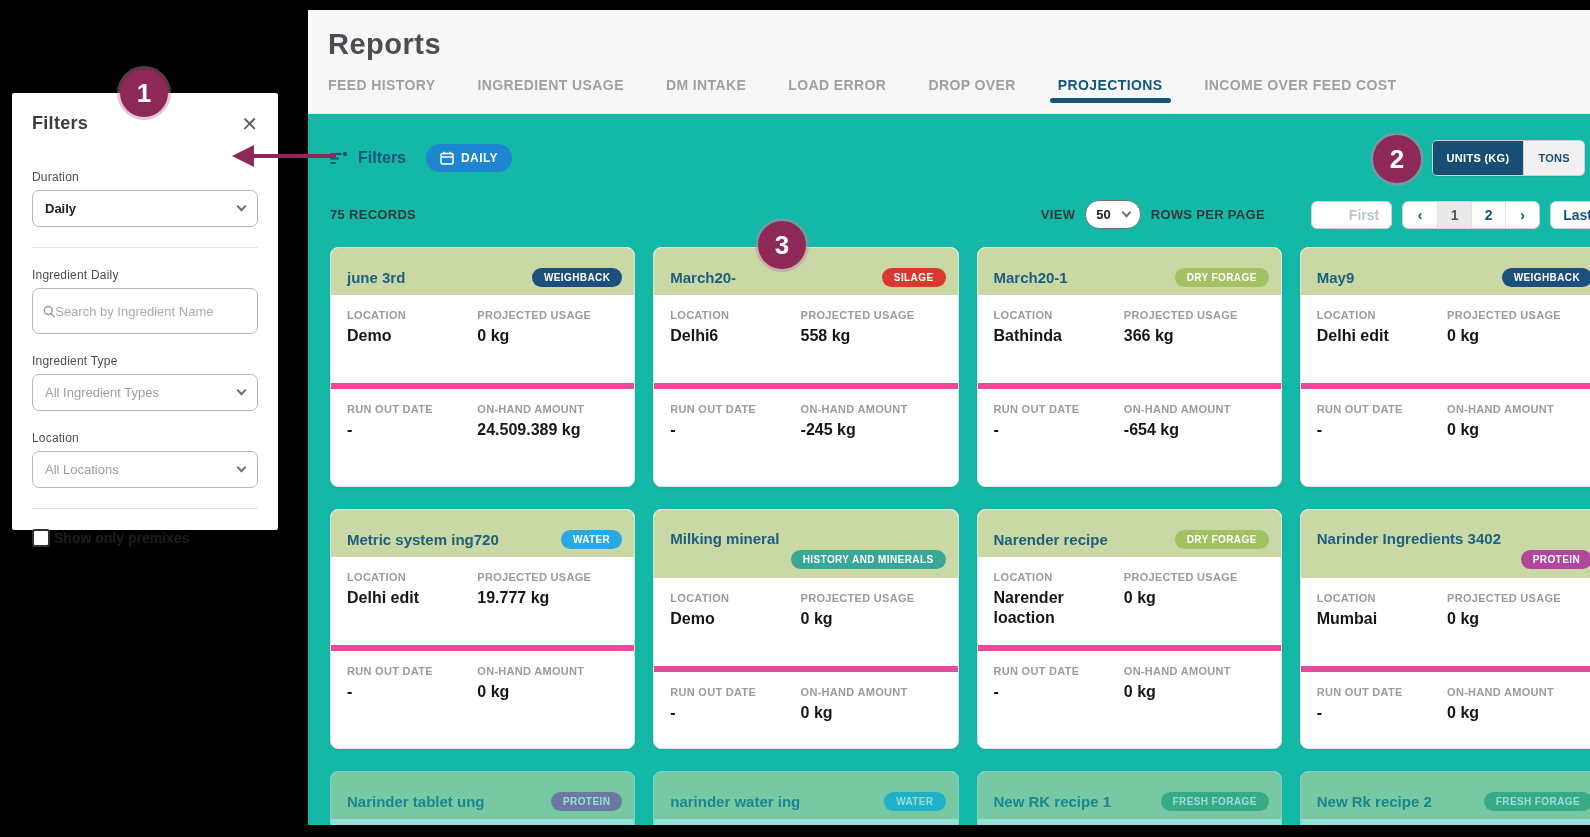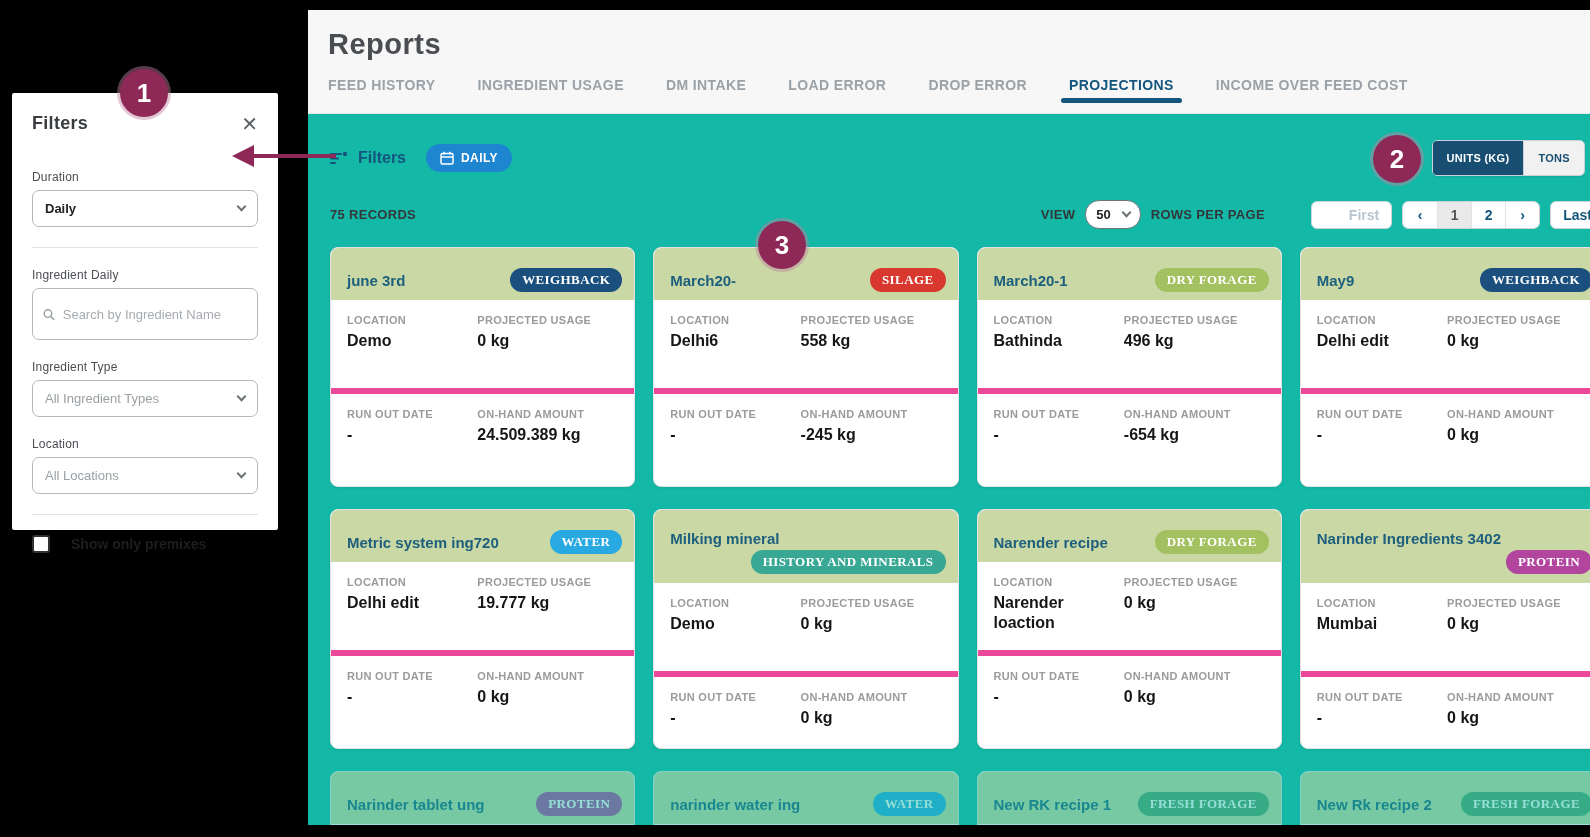--- a/index.html
+++ b/index.html
@@ -37,63 +37,63 @@
   .pag-cell.current { background:#e9e9e9; color:#555; }
 
   
   .cards-grid { display:grid; grid-template-columns:repeat(4, 1fr); gap:22px 18px; padding:18px 22px 0 22px; }
   .card { background:#fff; border:1px solid #e2e2e2; border-radius:8px; box-shadow:0 1px 3px rgba(0,0,0,.07); height:240px; overflow:hidden; }
   .card.partial { opacity:.55; }
   .card-header { background:#c9d8a4; border-radius:7px 7px 0 0; padding:20px 12px 8px 16px; display:flex; align-items:center; justify-content:space-between; gap:8px; min-height:37px; }
   .card-header.two-line { flex-direction:column; align-items:stretch; gap:3px; padding-bottom:9px; }
   .card-header.two-line .badge { align-self:flex-end; }
   .card-title { color:#1d5f7d; font-weight:bold; font-size:15px; white-space:nowrap; }
-  .badge { color:#fff; font-weight:bold; font-size:13px; letter-spacing:.4px; border-radius:12px; padding:4px 12px; white-space:nowrap;font-family:Liberation Serif, serif; }
+  .badge { color:#fff; font-weight:bold; font-size:10px; letter-spacing:.4px; border-radius:12px; padding:4px 12px; white-space:nowrap; }
   .card-section { display:grid; grid-template-columns:47% 53%; padding:13px 10px 13px 16px; min-height:88px; }
   .card-section + .card-section { border-top:6px solid #ec4899; }
   .cs-label { font-size:11px; font-weight:bold; color:#9b9b9b; letter-spacing:.3px; line-height:1.35; }
   .cs-value { font-size:16px; font-weight:bold; color:#161616; margin-top:3px; line-height:1.25; word-wrap:break-word; padding-right:6px; }
 
   
   .panel { position:absolute; left:12px; top:93px; width:266px; height:437px; background:#fff; border-radius:2px; box-shadow:0 2px 10px rgba(0,0,0,.4); padding:20px; z-index:20; }
   .panel-head { display:flex; align-items:center; justify-content:space-between; }
   .panel-title { font-size:18px; color:#3a3d40; font-weight:bold; letter-spacing:.3px; }
   .close-x { font-size:20px; color:#5d6165; cursor:pointer; line-height:1; font-weight:normal; }
   .f-label { font-size:12px; color:#4a4d52; margin-top:20px; letter-spacing:.2px; }
   .f-label.first { margin-top:36px; }
   .f-select { margin-top:6px; border:1px solid #b4b8bb; border-radius:7px; height:37px; display:flex; align-items:center; justify-content:space-between; padding:0 12px; cursor:pointer; background:#fff; }
   .f-select .val { font-size:13px; font-weight:bold; color:#222; }
   .f-select .val.muted { color:#9aa0a4; font-weight:normal; }
   .chev { width:7px; height:7px; border-right:2px solid #6d7478; border-bottom:2px solid #6d7478; transform:rotate(45deg); margin-top:-4px; }
-  .f-input { margin-top:6px; border:1px solid #b4b8bb; border-radius:7px; height:52px; display:flex; align-items:center; gap:8px; padding:0 10px; background:#fff; }
+  .f-input { margin-top:6px; border:1px solid #b4b8bb; border-radius:7px; height:46px; display:flex; align-items:center; padding:0 10px; background:#fff; }
   .f-input input { border:none; outline:none; font-size:13px; color:#444; width:100%; font-family:"Liberation Sans", sans-serif; }
   .f-input input::placeholder { color:#a7abaf; }
   .divider { border:none; border-top:1px solid #e3e3e3; margin:20px 0 0 0; }
-  .premix-row { display:flex; align-items:center; gap:21px; margin-top:20px; cursor:pointer; }
+  .premix-row { display:flex; align-items:center; gap:4px; margin-top:20px; cursor:pointer; }
   .checkbox { width:18px; height:18px; border:2px solid #2f3235; border-radius:3px; background:#fff; }
   .premix-label { font-size:14px; font-weight:bold; color:#1c1e20; }
 
   
   .ann-circle { position:absolute; width:48px; height:48px; border-radius:50%; background:#8e2857; color:#fff; font-size:26px; font-weight:bold; display:flex; align-items:center; justify-content:center; z-index:40; box-shadow:0 0 0 3px rgba(190,130,160,.45); }
   .ann-arrow { position:absolute; z-index:40; }
 </style>
 </head>
 <body>
 
 <div class="stage">
 
   <div class="main">
     <div class="main-header">
       <div class="page-title">Reports</div>
       <div class="tabs" id="tabs">
           <div class="tab">FEED HISTORY</div>
           <div class="tab">INGREDIENT USAGE</div>
           <div class="tab">DM INTAKE</div>
           <div class="tab">LOAD ERROR</div>
-          <div class="tab">DROP ERROR</div>
+          <div class="tab">DROP OVER</div>
           <div class="tab active">PROJECTIONS</div>
           <div class="tab">INCOME OVER FEED COST</div>
         </div>
     </div>
 
     <div class="toolbar">
       <div class="filters-link">
         <svg width="19" height="16" viewBox="0 0 19 16">
           <line x1="1" y1="4" x2="11" y2="4" stroke="#14557e" stroke-width="2" stroke-linecap="round"></line>
           <line x1="1" y1="8.5" x2="8" y2="8.5" stroke="#14557e" stroke-width="2" stroke-linecap="round"></line>
@@ -197,21 +197,21 @@
             <span class="card-title">March20-1</span>
             <span class="badge" style="background: rgb(163, 193, 97);">DRY FORAGE</span>
           </div>
           <div class="card-section">
             <div>
               <div class="cs-label">LOCATION</div>
               <div class="cs-value">Bathinda</div>
             </div>
             <div>
               <div class="cs-label">PROJECTED USAGE</div>
-              <div class="cs-value">496 kg</div>
+              <div class="cs-value">366 kg</div>
             </div>
           </div>
           <div class="card-section">
             <div>
               <div class="cs-label">RUN OUT DATE</div>
               <div class="cs-value">-</div>
             </div>
             <div>
               <div class="cs-label">ON-HAND AMOUNT</div>
               <div class="cs-value">-654 kg</div>

